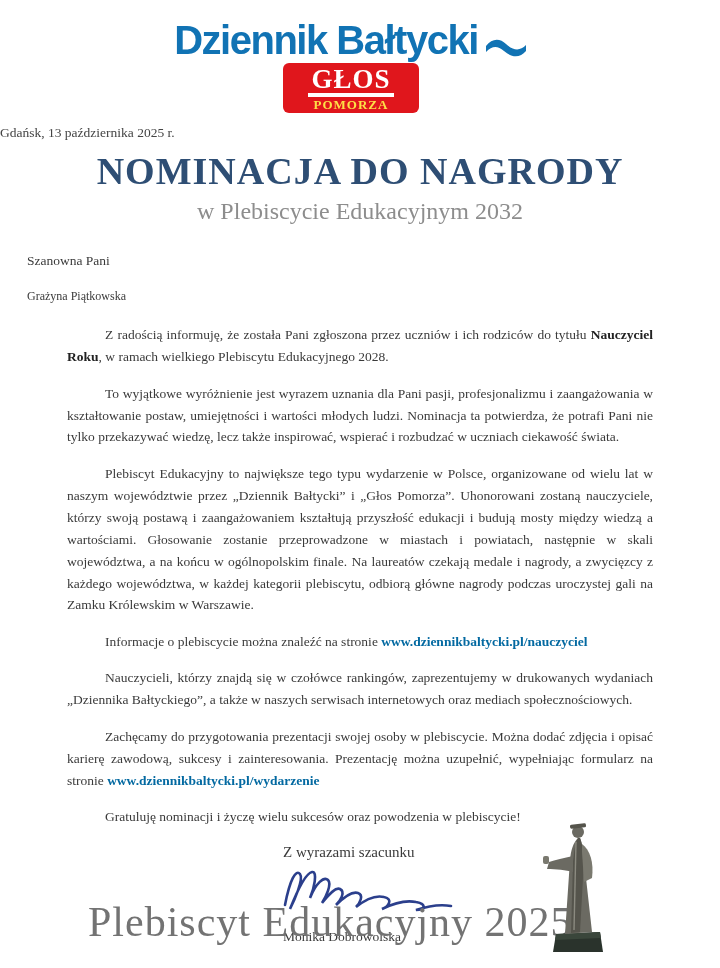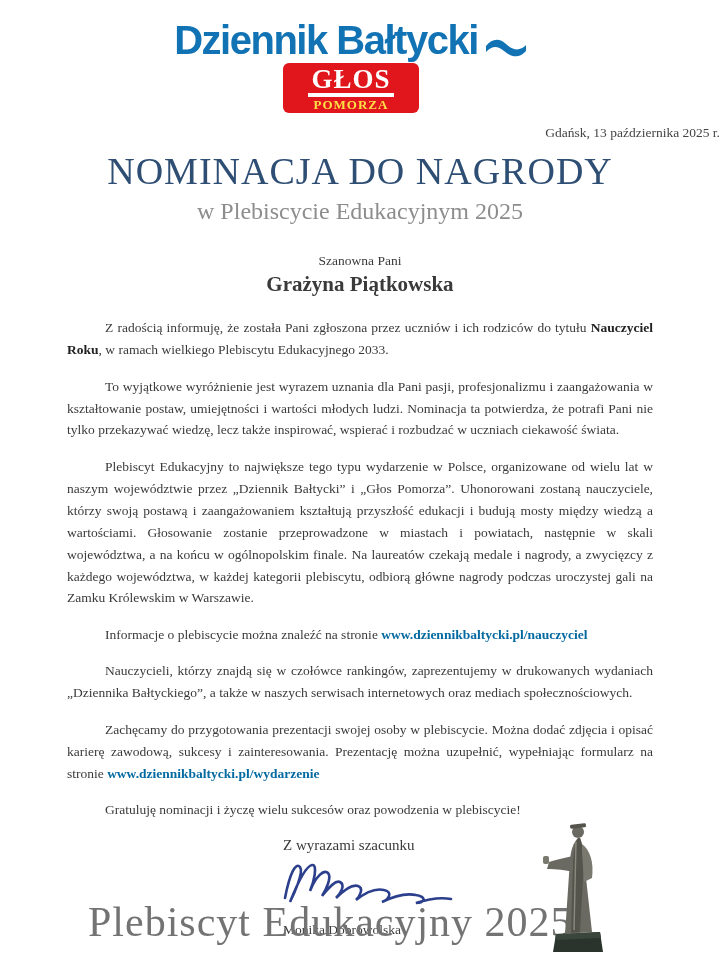--- a/index.html
+++ b/index.html
@@ -29,34 +29,34 @@
   .glos-top {
     font-family:"Liberation Serif", serif; font-weight:bold;
     color:#ffffff; font-size:27px; line-height:26px; letter-spacing:1px;
   }
   .glos-strip { width:86px; height:4px; background:#ffffff; margin:1px 0 1px 0; }
   .glos-bottom {
     font-family:"Liberation Serif", serif; font-weight:bold;
     color:#fde047; font-size:13px; line-height:13px; letter-spacing:1px;
   }
 
-  .date-line { text-align:right; font-size:13.5px; margin-top:12px; color:#444; }
+  .date-line { text-align:left; font-size:13.5px; margin-top:12px; color:#444; }
 
   .main-title {
     text-align:center; font-size:38px; color:#2e4e74; margin-top:8px;
-    letter-spacing:1px; font-weight:normal;
+    letter-spacing:1px; font-weight:bold;
   }
   .sub-title {
     text-align:center; font-size:24px; color:#8d8d8d; margin-top:5px;
     font-weight:normal;
   }
 
-  .salutation { text-align:center; margin-top:28px; }
+  .salutation { margin-top:28px;padding-left:27px; }
   .salutation .line1 { font-size:13.5px; }
-  .salutation .name { font-size:21px; font-weight:bold; margin-top:3px; }
+  .salutation .name { font-size:12px; font-weight:normal; margin-top:20px; }
 
   .body-text { padding:0 67px; margin-top:20px; }
   .body-text p {
     font-size:13.5px; line-height:1.62; text-align:justify;
     text-indent:38px; margin-bottom:15px; color:#3a3a3a;
   }
   .body-text p.tight { margin-bottom:14px; }
   b.inline-bold { font-weight:bold; color:#222; }
   a.doc-link, .doc-link {
     font-weight:bold; color:#0369a1; text-decoration:none; cursor:pointer;
@@ -89,29 +89,29 @@
     <div class="glos-box">
       <span class="glos-top">GŁOS</span>
       <span class="glos-strip"></span>
       <span class="glos-bottom">POMORZA</span>
     </div>
   </div>
 
   <div class="date-line">Gdańsk, 13 października 2025 r.</div>
 
   <h1 class="main-title">NOMINACJA DO NAGRODY</h1>
-  <h2 class="sub-title">w Plebiscycie Edukacyjnym 2025</h2>
+  <h2 class="sub-title">w Plebiscycie Edukacyjnym 2032</h2>
 
   <div class="salutation">
     <div class="line1">Szanowna Pani</div>
     <div class="name">Grażyna Piątkowska</div>
   </div>
 
   <div class="body-text">
-    <p><span>Z radością informuję, że została Pani zgłoszona przez uczniów i ich rodziców do tytułu </span><b class="inline-bold">Nauczyciel Roku</b><span>, w ramach wielkiego Plebiscytu Edukacyjnego 2033.</span></p>
+    <p><span>Z radością informuję, że została Pani zgłoszona przez uczniów i ich rodziców do tytułu </span><b class="inline-bold">Nauczyciel Roku</b><span>, w ramach wielkiego Plebiscytu Edukacyjnego 2028.</span></p>
 
     <p>To wyjątkowe wyróżnienie jest wyrazem uznania dla Pani pasji, profesjonalizmu i zaangażowania w kształtowanie postaw, umiejętności i wartości młodych ludzi. Nominacja ta potwierdza, że potrafi Pani nie tylko przekazywać wiedzę, lecz także inspirować, wspierać i rozbudzać w uczniach ciekawość świata.</p>
 
     <p>Plebiscyt Edukacyjny to największe tego typu wydarzenie w Polsce, organizowane od wielu lat w naszym województwie przez „Dziennik Bałtycki” i „Głos Pomorza”. Uhonorowani zostaną nauczyciele, którzy swoją postawą i zaangażowaniem kształtują przyszłość edukacji i budują mosty między wiedzą a wartościami. Głosowanie zostanie przeprowadzone w miastach i powiatach, następnie w skali województwa, a na końcu w ogólnopolskim finale. Na laureatów czekają medale i nagrody, a zwycięzcy z każdego województwa, w każdej kategorii plebiscytu, odbiorą główne nagrody podczas uroczystej gali na Zamku Królewskim w Warszawie.</p>
 
     <p class="tight"><span>Informacje o plebiscycie można znaleźć na stronie </span><a class="doc-link">www.dziennikbaltycki.pl/nauczyciel</a></p>
 
     <p>Nauczycieli, którzy znajdą się w czołówce rankingów, zaprezentujemy w drukowanych wydaniach „Dziennika Bałtyckiego”, a także w naszych serwisach internetowych oraz mediach społecznościowych.</p>
 
     <p><span>Zachęcamy do przygotowania prezentacji swojej osoby w plebiscycie. Można dodać zdjęcia i opisać karierę zawodową, sukcesy i zainteresowania. Prezentację można uzupełnić, wypełniając formularz na stronie </span><a class="doc-link">www.dziennikbaltycki.pl/wydarzenie</a></p>

